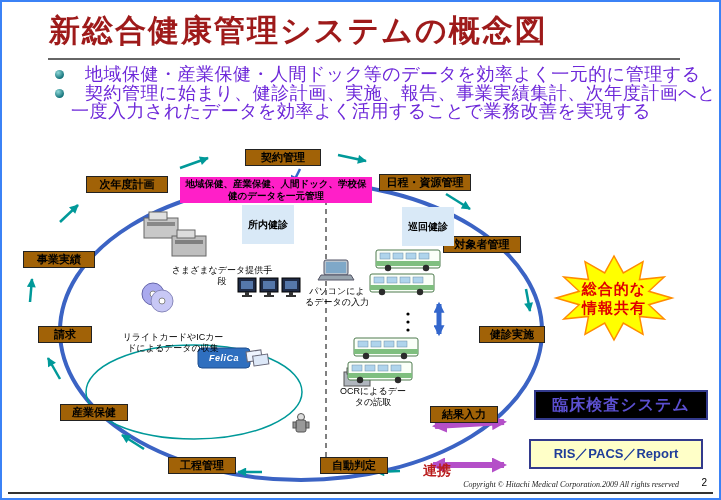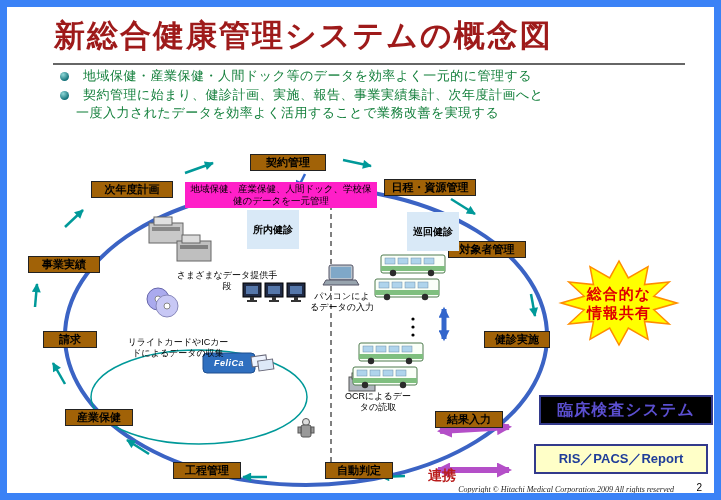--- a/index.html
+++ b/index.html
@@ -1,37 +1,37 @@
 <!DOCTYPE html>
 <html><head>
 <meta charset="utf-8">
 <style>
   html,body{margin:0;padding:0;background:#e8e8e8;}
   .slide{
     position:relative;width:721px;height:500px;background:#ffffff;
     font-family:"Liberation Sans",sans-serif;overflow:hidden;
-    border:7px solid #3b82f6;box-sizing:border-box;margin:0 auto;
+    border:2px solid #3b82f6;box-sizing:border-box;margin:0 auto;
   }
   .title{
     position:absolute;left:47px;top:8px;
     font-family:"Liberation Serif",serif;font-weight:bold;font-size:31px;
     color:#9E1A1A;letter-spacing:2px;white-space:nowrap;
   }
   .title-rule{position:absolute;left:46px;top:56px;width:632px;border-top:2px solid #666;}
-  .bullet-row{position:absolute;left:53px;display:flex;align-items:center;gap:14px;
-    font-size:13px;color:#15803d;letter-spacing:.5px;white-space:nowrap;}
+  .bullet-row{position:absolute;left:53px;display:flex;align-items:center;gap:21px;
+    font-size:18px;color:#6d28d9;letter-spacing:.5px;white-space:nowrap;}
   .bullet-row.cont{left:69px;}
   .bullet-dot{width:9px;height:9px;border-radius:50%;flex:0 0 auto;
     background:radial-gradient(circle at 35% 30%, #8FD8D8, #0C6C74 75%);}
   .svgwrap{position:absolute;left:0;top:0;pointer-events:none;}
   .pbox{position:absolute;background:#a16207;border:1px solid #222;
     font-size:11px;font-weight:bold;color:#000;text-align:center;
     line-height:15px;height:15px;white-space:nowrap;}
   .magenta-box{position:absolute;left:178px;top:175px;width:188px;
-    background:#FF1FC8;color:#000;font-size:9.5px;font-weight:normal;
+    background:#FF1FC8;color:#000;font-size:9.5px;font-weight:bold;
     text-align:center;line-height:12px;padding:1px 2px;}
   .inner-label{position:absolute;font-size:9px;color:#000;text-align:center;line-height:11px;}
   .tag-label{position:absolute;font-size:10px;font-weight:bold;color:#000;
     background:#D9E9F7;padding:13px 6px;line-height:13px;}
   .felica-label{position:absolute;left:196px;top:351px;width:52px;text-align:center;
     color:#fff;font-size:9px;font-weight:bold;font-style:italic;letter-spacing:.5px;}
   .starburst-text{position:absolute;left:554px;top:277px;width:116px;text-align:center;
     color:#E00000;font-weight:bold;font-size:15px;line-height:19px;letter-spacing:1px;}
   .starburst-text span{display:block;}
   .rinsho-box{position:absolute;left:532px;top:388px;width:170px;height:26px;

